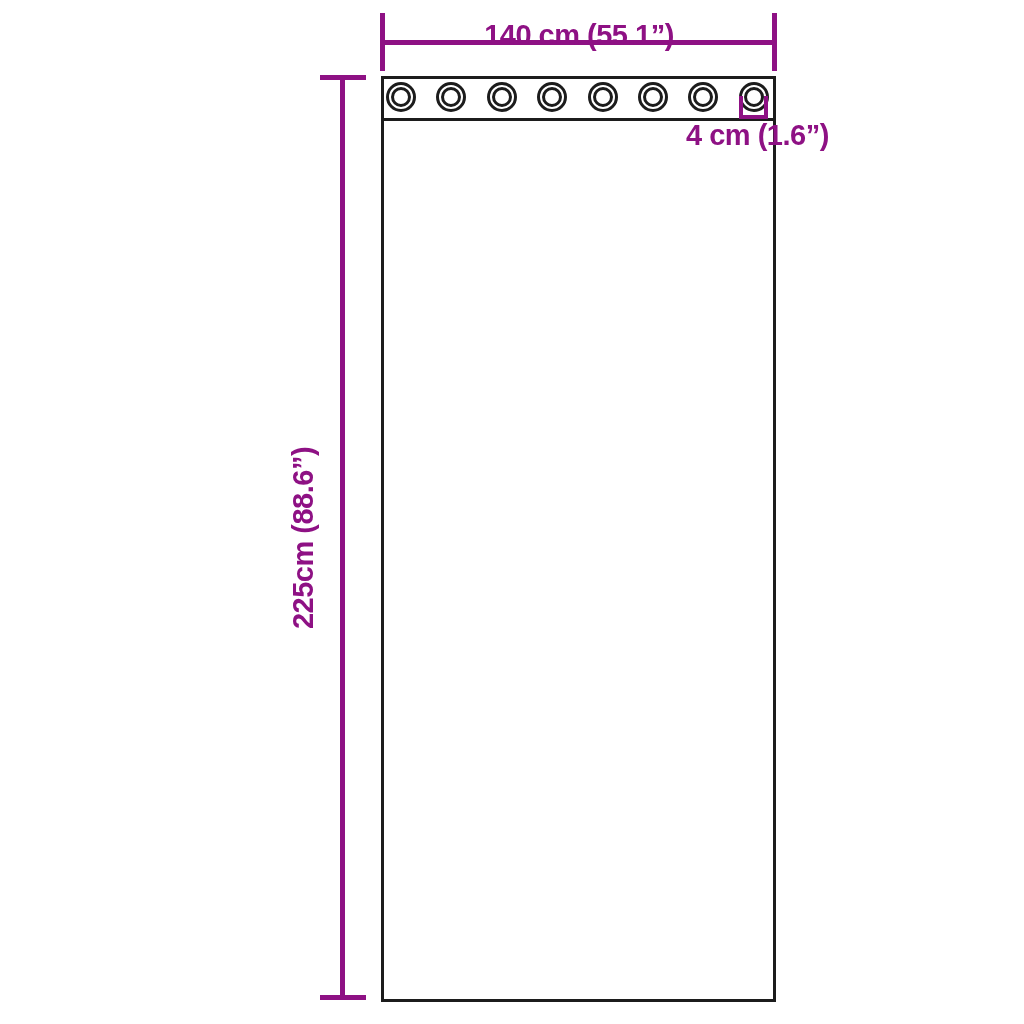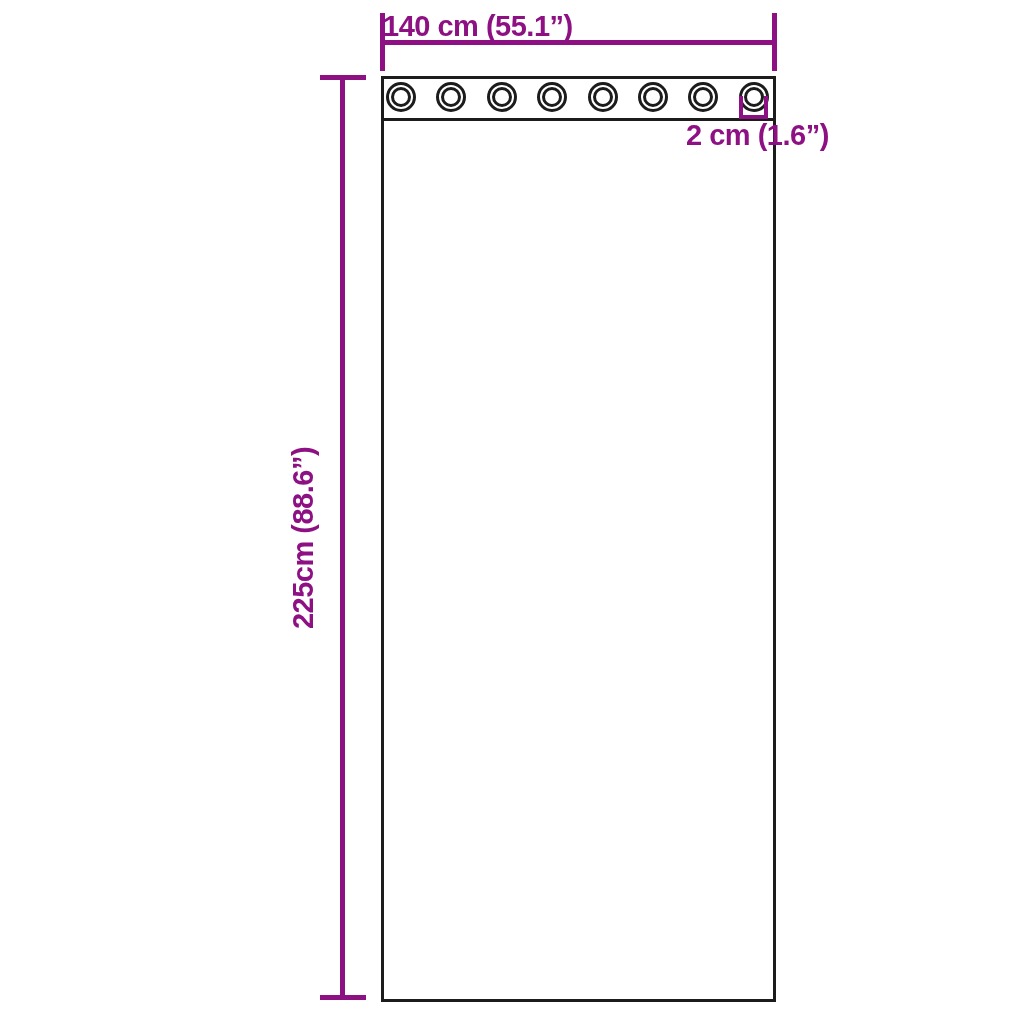--- a/index.html
+++ b/index.html
@@ -23,21 +23,21 @@
     color: var(--accent, #8e1184);
     font-weight: bold;
     font-size: 29px;
     letter-spacing: -0.5px;
     line-height: 1.05;
     white-space: nowrap;
     z-index: 5;
   }
 
   
-  .w-label { left: 383px; top: 11px; width: 392px; }
+  .w-label { left: 383px; top: 20px; width: 392px; text-align: center; }
   .w-line  { left: 383px; top: 40px; width: 392px; height: 5px; }
   .w-tick-left  { left: 380px; top: 13px; width: 5px; height: 58px; }
   .w-tick-right { left: 772px; top: 13px; width: 5px; height: 58px; }
 
   
   .h-line     { left: 340px; top: 75px; width: 5px; height: 925px; }
   .h-cap-top  { left: 320px; top: 75px; width: 46px; height: 5px; }
   .h-cap-bot  { left: 320px; top: 995px; width: 46px; height: 5px; }
   .h-label {
     left: 303px; top: 538px;
@@ -126,15 +126,15 @@
         </div>
         <div class="grommet" style="left: 354.8px;">
           <div class="grommet-inner"></div>
         </div>
       </div>
   </div>
 
   <div class="dim g-tick-left"></div>
   <div class="dim g-tick-right"></div>
   <div class="dim g-connector"></div>
-  <div class="dim-label g-label">2 cm (1.6”)</div>
+  <div class="dim-label g-label">4 cm (1.6”)</div>
 
 </div>
 
 </body></html>

